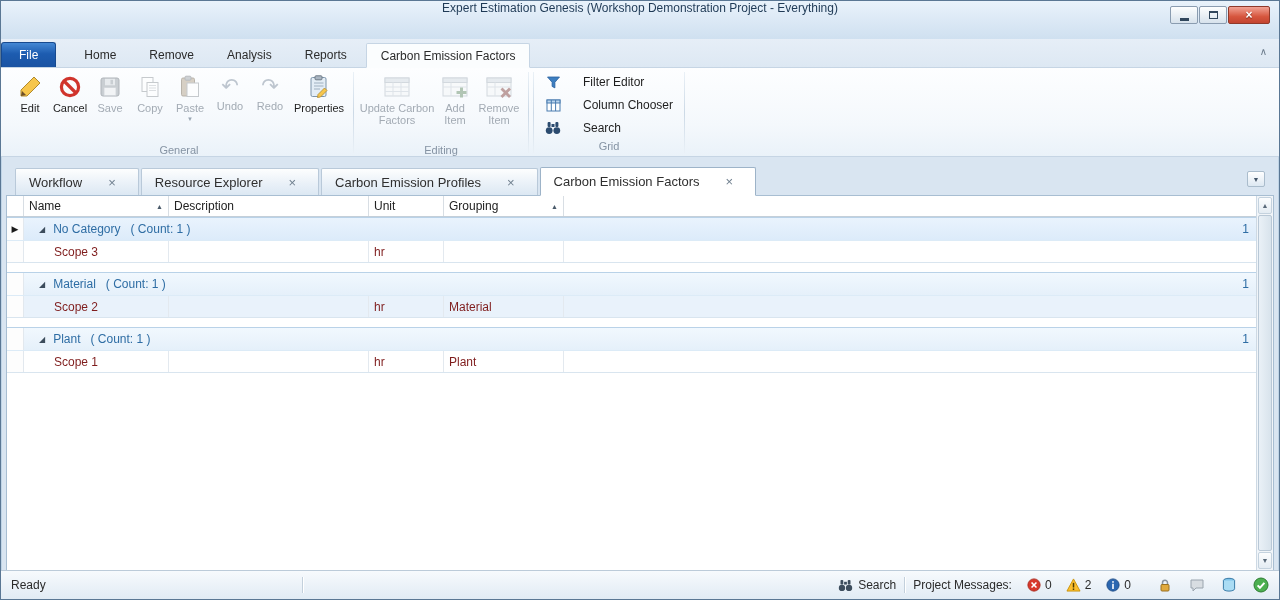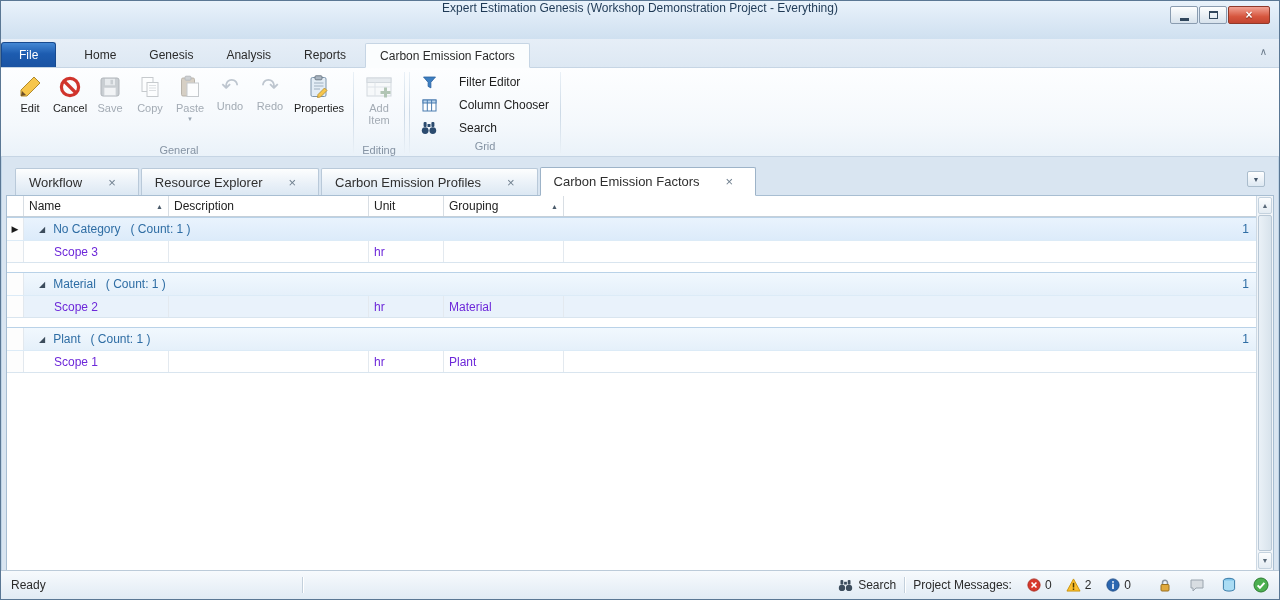--- a/index.html
+++ b/index.html
@@ -91,21 +91,21 @@
   .ind { font-size:9px; color:#1a1a1a; }
   .grp { flex:1; display:flex; align-items:center; gap:8px; padding-left:15px;
          background:linear-gradient(#f1f8fe,#e5f0fa); color:#2e6da4; }
   .grow.focused .grp { background:linear-gradient(#e9f3fd,#dcebfa); }
   .grp .exp { font-size:8px; color:#3c4c5c; }
   .grp-count { margin-left:2px; }
   .grp-sum { margin-left:auto; padding-right:7px; }
 
   .drow { display:flex; height:22px; flex:none; border-bottom:1px solid #d9e5ef; background:#fff; }
   .drow.alt { background:#e9f2fb; }
-  .drow .cell { display:flex; align-items:center; padding:0 5px; border-right:1px solid #e3e9ef; color:#6d28d9; }
+  .drow .cell { display:flex; align-items:center; padding:0 5px; border-right:1px solid #e3e9ef; color:#7f1d1d; }
   .drow .cell.name { width:145px; flex:none; padding-left:30px; }
   .drow .cell.desc { width:200px; flex:none; }
   .drow .cell.unit { width:75px;  flex:none; }
   .drow .cell.grpg { width:120px; flex:none; }
   .drow .cell.fillc { flex:1; border-right:none; }
   .ggap { height:9px; flex:none; background:#fff; }
   .grid-empty { flex:1; background:#fff; }
 
   .scrollbar { position:absolute; top:0; right:0; bottom:0; width:17px; border-left:1px solid #cdd9e4;
                background:#f1f5f9; display:flex; flex-direction:column; }
@@ -145,21 +145,21 @@
   </div>
 
   <div class="tabstrip">
     <div class="file-tab">
         <span>File</span>
       </div>
     <div class="rtab">
         <span>Home</span>
       </div>
     <div class="rtab">
-        <span>Genesis</span>
+        <span>Remove</span>
       </div>
     <div class="rtab">
         <span>Analysis</span>
       </div>
     <div class="rtab">
         <span>Reports</span>
       </div>
     <div class="rtab active">
         <span>Carbon Emission Factors</span>
       </div>
@@ -247,35 +247,63 @@
           </span>
           <span class="lbl">Properties</span>
         </div>
       </div>
       <div class="rgroup-label">General</div>
     </div>
     <div class="rgroup-sep"></div>
 
     <div class="rgroup">
       <div class="rgroup-content">
+        <div class="big-btn wide disabled">
+          <span class="ico24">
+            <svg width="26" height="24" viewBox="0 0 26 24">
+                <rect x="1" y="3" width="24" height="18" fill="#f2f7fb" stroke="#9fb8d0"></rect>
+                <rect x="1" y="3" width="24" height="4.5" fill="#c7dced" stroke="#9fb8d0"></rect>
+                <line x1="9" y1="7.5" x2="9" y2="21" stroke="#b9cfe2"></line>
+                <line x1="17" y1="7.5" x2="17" y2="21" stroke="#b9cfe2"></line>
+                <line x1="1" y1="12" x2="25" y2="12" stroke="#b9cfe2"></line>
+                <line x1="1" y1="16.5" x2="25" y2="16.5" stroke="#b9cfe2"></line>
+              </svg>
+          </span>
+          <span class="lbl">Update Carbon Factors</span>
+        </div>
         <div class="big-btn disabled">
           <span class="ico24">
             <svg width="26" height="24" viewBox="0 0 26 24">
                 <rect x="1" y="3" width="24" height="18" fill="#f2f7fb" stroke="#9fb8d0"></rect>
                 <rect x="1" y="3" width="24" height="4.5" fill="#c7dced" stroke="#9fb8d0"></rect>
                 <line x1="9" y1="7.5" x2="9" y2="21" stroke="#b9cfe2"></line>
                 <line x1="1" y1="12" x2="25" y2="12" stroke="#b9cfe2"></line>
                 <g stroke="#43a047" stroke-width="3">
                   <line x1="19.5" y1="12.5" x2="19.5" y2="22.5"></line>
                   <line x1="14.5" y1="17.5" x2="24.5" y2="17.5"></line>
                 </g>
               </svg>
           </span>
           <span class="lbl">Add Item</span>
         </div>
+        <div class="big-btn mid disabled">
+          <span class="ico24">
+            <svg width="26" height="24" viewBox="0 0 26 24">
+                <rect x="1" y="3" width="24" height="18" fill="#f2f7fb" stroke="#9fb8d0"></rect>
+                <rect x="1" y="3" width="24" height="4.5" fill="#c7dced" stroke="#9fb8d0"></rect>
+                <line x1="9" y1="7.5" x2="9" y2="21" stroke="#b9cfe2"></line>
+                <line x1="1" y1="12" x2="25" y2="12" stroke="#b9cfe2"></line>
+                <g stroke="#d0342c" stroke-width="2.8">
+                  <line x1="15.5" y1="13.5" x2="24" y2="22"></line>
+                  <line x1="24" y1="13.5" x2="15.5" y2="22"></line>
+                </g>
+              </svg>
+          </span>
+          <span class="lbl">Remove Item</span>
+        </div>
       </div>
       <div class="rgroup-label">Editing</div>
     </div>
     <div class="rgroup-sep"></div>
 
     <div class="rgroup-sep"></div>
 
     <div class="rgroup">
       <div class="rgroup-content vstack">
         <div class="small-btn">

